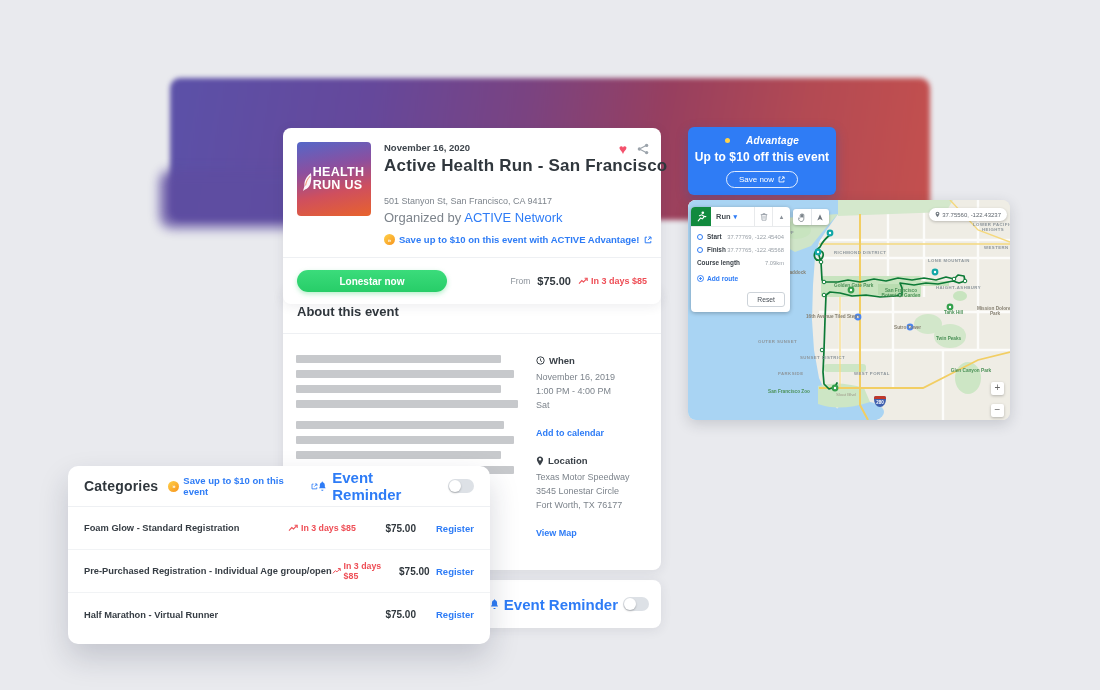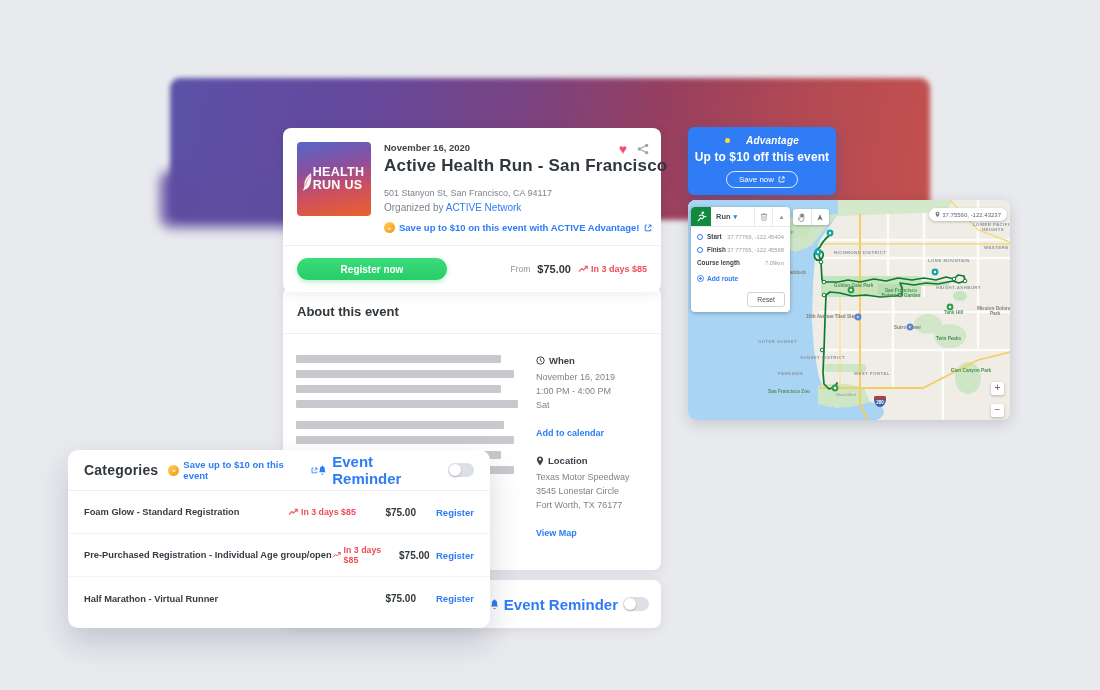--- a/index.html
+++ b/index.html
@@ -14,23 +14,23 @@
   .banner-tail{left:160px;top:170px;width:180px;height:58px;border-radius:12px;filter:blur(6px);background:#5e4da1;opacity:.9}
 
   
   .evt{left:283px;top:128px;width:378px;z-index:3}
   .evt-head{display:flex;gap:13px;padding:14px 14px 12px;position:relative}
   .logo{width:74px;height:74px;border-radius:4px;flex:none;position:relative;display:flex;align-items:center;justify-content:center;
     background:linear-gradient(168deg,#5467c8 0%,#8c4f9f 36%,#cf4f5e 66%,#e8632c 100%)}
   .logo-feather{position:absolute;left:5px;top:30px}
   .logo-txt{color:#fff;font-weight:900;font-size:12.5px;line-height:13px;letter-spacing:.3px;margin-left:9px;text-align:left}
   .evt-date{font-size:9.5px;font-weight:600;color:#3d444b;margin-bottom:3px}
-  .evt-title{font-size:17px;font-weight:600;color:#30373d;letter-spacing:.2px;margin-bottom:12px;white-space:nowrap}
+  .evt-title{font-size:17px;font-weight:600;color:#30373d;letter-spacing:.2px;margin-bottom:20px;white-space:nowrap}
   .evt-addr{font-size:9px;color:#7d848c;margin-bottom:4px}
-  .evt-org{font-size:10px;color:#7d848c}
+  .evt-org{font-size:13px;color:#7d848c}
   .link{color:#2e7cf6;text-decoration:none;cursor:pointer}
   .adv-row{display:flex;align-items:center;gap:4px;margin-top:9px;font-size:9.5px;font-weight:600}
   .coin{width:11px;height:11px;border-radius:50%;flex:none;background:linear-gradient(140deg,#ffd24a,#f7941e);display:flex;align-items:center;justify-content:center;color:#fff;font-size:6px;font-weight:700}
   .evt-icons{position:absolute;right:12px;top:14px;display:flex;gap:10px;align-items:center}
   .heart{color:#f4516c;font-size:14px;line-height:14px;cursor:pointer}
   .evt-foot{border-top:1px solid #eef0f3;display:flex;align-items:center;justify-content:space-between;padding:12px 14px}
   .btn-green{width:150px;height:22px;border:none;border-radius:11px;color:#fff;font-size:10px;font-weight:700;font-family:inherit;cursor:pointer;
     background:linear-gradient(180deg,#3bdc7b,#27cd68);box-shadow:0 2px 5px rgba(45,205,105,.35)}
   .price-group{display:flex;align-items:center;gap:7px}
   .from{font-size:8.5px;color:#8a9199}
@@ -60,21 +60,21 @@
   .sb-line{font-size:9px;color:#7d848c;margin-bottom:4px}
   .sb-link{font-size:9px;font-weight:600;margin-top:14px;display:inline-flex;align-items:center;gap:3px}
 
   
   .hidden-card{left:283px;top:580px;width:378px;height:48px;z-index:1;display:flex;align-items:center;justify-content:flex-end;padding-right:12px}
   .reminder{display:flex;align-items:center;gap:5px;font-size:15px;font-weight:700;color:#2e7cf6}
   .toggle{width:26px;height:14px;border-radius:7px;background:#dde1e6;position:relative;cursor:pointer;flex:none}
   .knob{position:absolute;left:1px;top:1px;width:12px;height:12px;border-radius:50%;background:#fff;box-shadow:0 1px 2px rgba(0,0,0,.25)}
 
   
-  .cats{left:68px;top:450px;width:422px;height:178px;border-radius:10px;z-index:6;box-shadow:0 14px 30px rgba(30,35,60,.18)}
+  .cats{left:68px;top:466px;width:422px;height:178px;border-radius:10px;z-index:6;box-shadow:0 14px 30px rgba(30,35,60,.18)}
   .cat-head{height:41px;display:flex;align-items:center;padding:0 16px;border-bottom:1px solid #eef0f3}
   .cat-title{font-size:14px;font-weight:700;color:#30373d;letter-spacing:.2px}
   .cat-promo{display:flex;align-items:center;gap:4px;margin-left:10px;font-size:9.5px;font-weight:600}
   .cat-right{margin-left:auto;display:flex;align-items:center;gap:6px}
   .cat-row{height:43px;display:flex;align-items:center;padding:0 16px;border-bottom:1px solid #f1f3f5}
   .cat-row:last-child{border-bottom:none}
   .cat-name{flex:1;font-size:9.3px;font-weight:700;color:#363d44;white-space:nowrap}
   .cat-surge{width:80px;display:flex;align-items:center;gap:3px;font-size:8.8px;font-weight:600;color:#ee4e56}
   .cat-price{width:48px;text-align:right;font-size:10px;font-weight:700;color:#30373d}
   .cat-action{width:58px;text-align:right;font-size:9.5px;font-weight:700}
@@ -150,21 +150,21 @@
       <span class="heart">♥</span>
       <svg width="12" height="12" viewBox="0 0 12 12" style="cursor:pointer">
         <circle cx="9.6" cy="2.4" r="1.7" fill="#9ba3ab"></circle>
           <circle cx="2.4" cy="6" r="1.7" fill="#9ba3ab"></circle>
           <circle cx="9.6" cy="9.6" r="1.7" fill="#9ba3ab"></circle>
         <path d="M3.8 5.2l4.4-2.2M3.8 6.8l4.4 2.2" stroke="#9ba3ab" stroke-width="1.1"></path>
       </svg>
     </div>
   </div>
   <div class="evt-foot">
-    <button class="btn-green">Register now</button>
+    <button class="btn-green">Lonestar now</button>
     <div class="price-group">
       <span class="from">From</span>
       <span class="price">$75.00</span>
       <span class="surge">
         <svg class="ico" width="10" height="8" viewBox="0 0 10 8">
           <path d="M1 6.6L3.8 3.6l1.7 1.4L8.8 1.6" fill="none" stroke="#ee4e56" stroke-width="1.1"></path>
           <path d="M6.6 1.3h2.6v2.6" fill="none" stroke="#ee4e56" stroke-width="1.1"></path>
         </svg>
         <span>In 3 days $85</span>
       </span>

